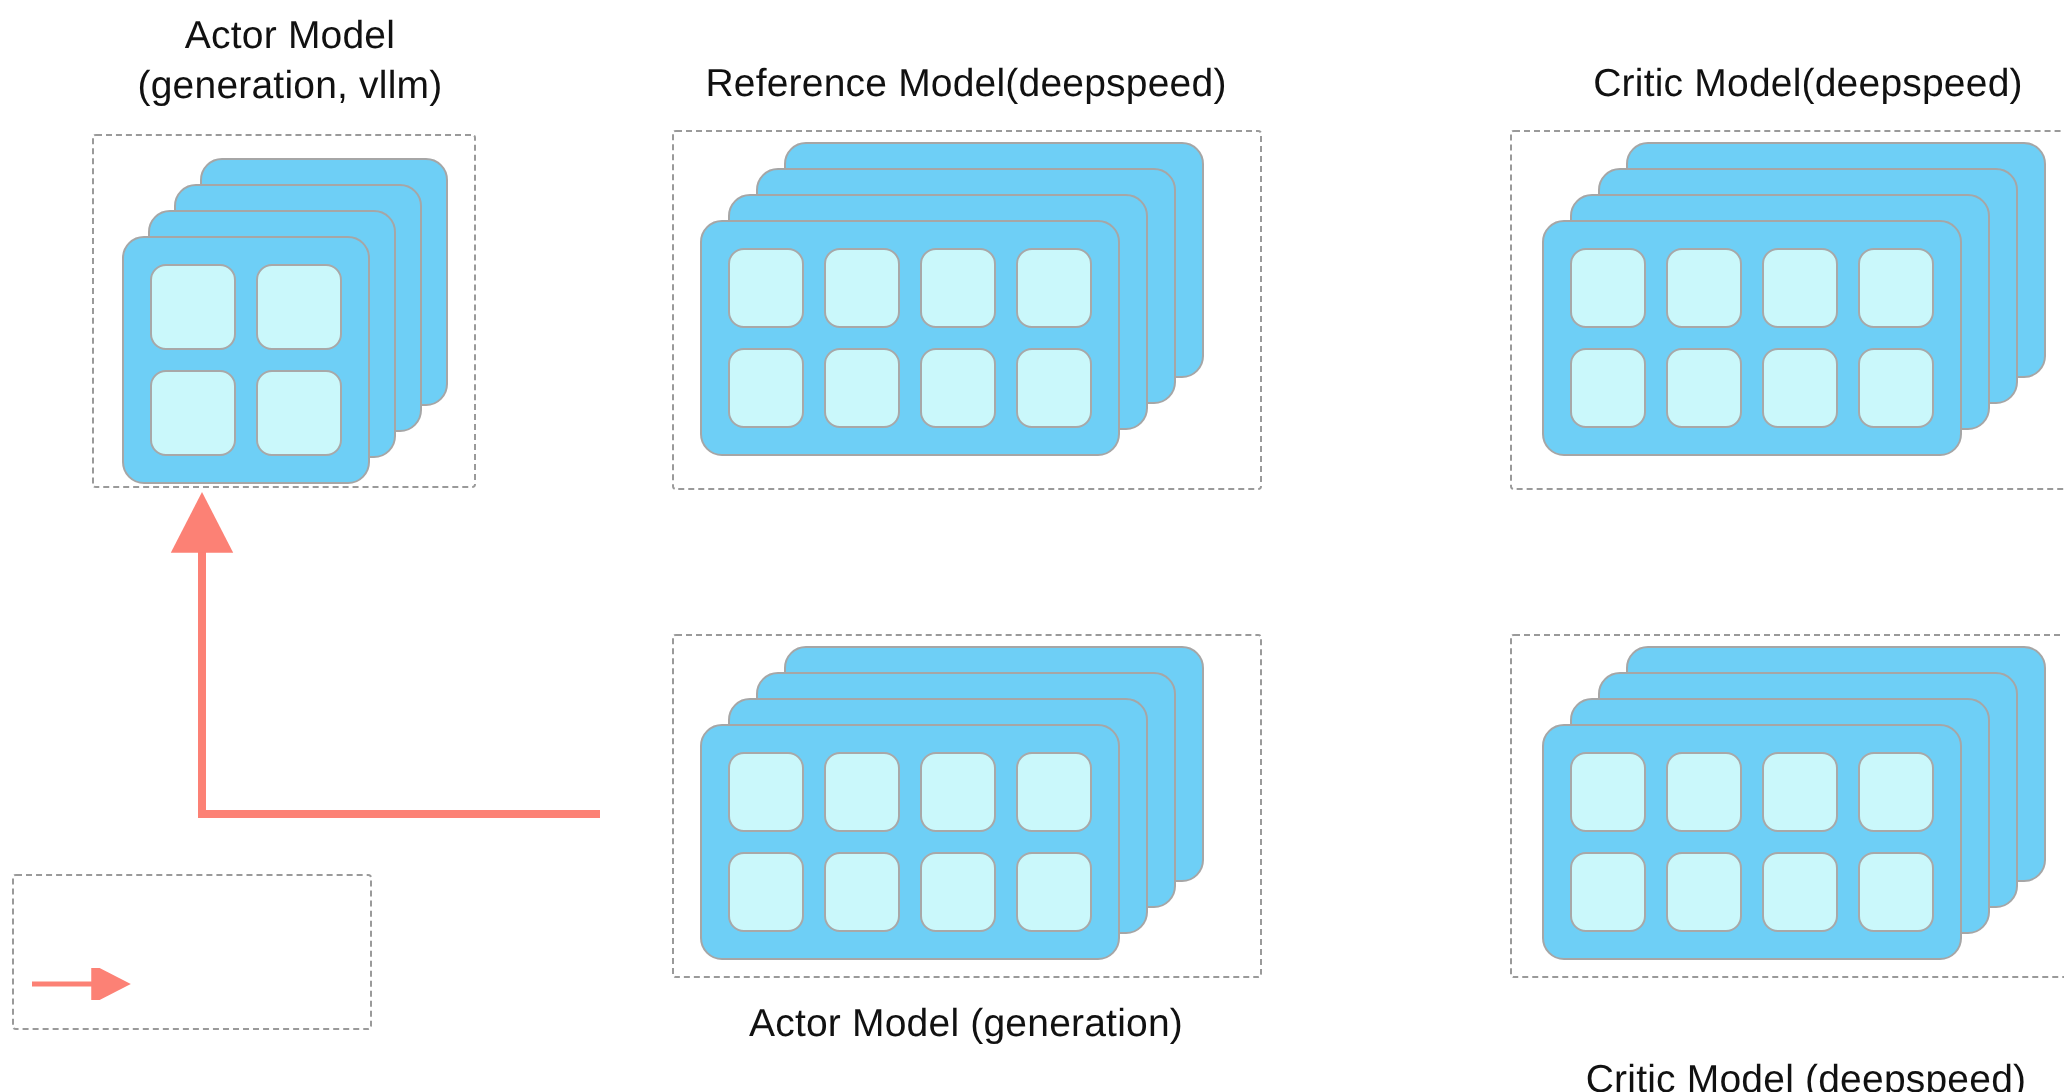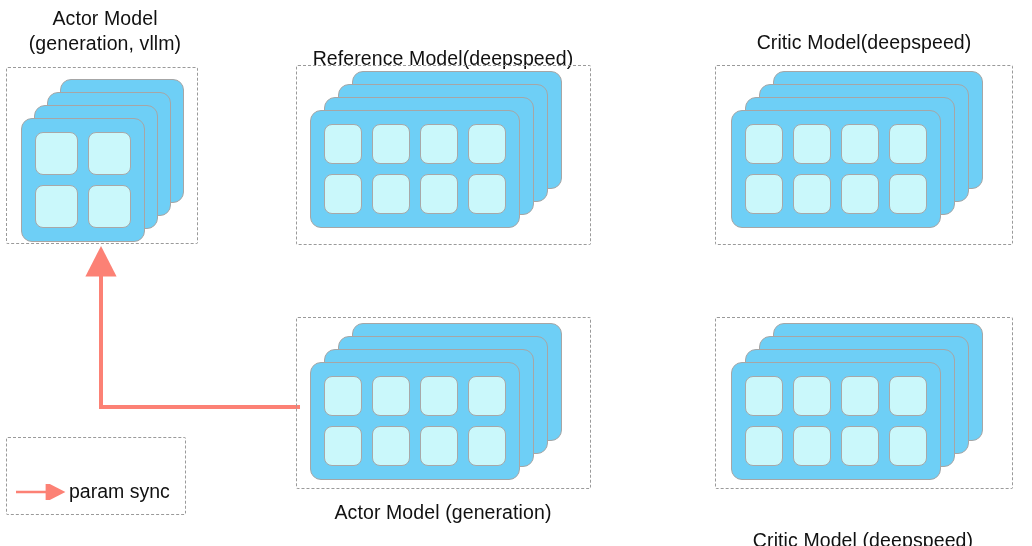--- a/index.html
+++ b/index.html
@@ -4,21 +4,21 @@
 <style>
   html,body{margin:0;padding:0;}
   body{
     width:1032px;height:546px;
     background:#ffffff;
     font-family:"Liberation Sans","DejaVu Sans",sans-serif;
     color:#1a1a1a;
     overflow:hidden;
     position:relative;
   }
-  .canvas{position:absolute;inset:0;}
+  .canvas{position:absolute;inset:0;padding-left:40px;}
 
   
   .group{position:absolute;}
   .dashbox{
     position:absolute;
     border:1.5px dashed #9a9a9a;
     border-radius:2px;
     box-sizing:border-box;
     background:transparent;
   }
@@ -103,21 +103,21 @@
       <div class="card front g2x2" style="left:15px;top:51px;width:124px;height:124px;">
         <div class="cell"></div>
         <div class="cell"></div>
         <div class="cell"></div>
         <div class="cell"></div>
       </div>
     </div>
   </div>
 
   <div class="group">
-    <div class="glabel" style="left:293px;top:46px;width:300px;">Reference Model(deepspeed)</div>
+    <div class="glabel" style="left:293px;top:30px;width:300px;">Reference Model(deepspeed)</div>
 
     <div class="dashbox" style="left:296px;top:65px;width:295px;height:180px;"></div>
 
     <div class="stack" style="left:296px;top:65px;width:295px;height:180px;">
       <div class="card" style="left:56px;top:6px;width:210px;height:118px;"></div>
       <div class="card" style="left:42px;top:19px;width:210px;height:118px;"></div>
       <div class="card" style="left:28px;top:32px;width:210px;height:118px;"></div>
       <div class="card front g4x2" style="left:14px;top:45px;width:210px;height:118px;">
         <div class="cell"></div>
         <div class="cell"></div>
@@ -199,16 +199,15 @@
 
   <div class="legend-box" style="left:6px;top:437px;width:180px;height:78px;">
     <svg class="legend-arrow" style="left:8px;top:46px;width:52px;height:16px;" viewBox="0 0 52 16">
       <defs>
         <marker id="lah" markerWidth="9" markerHeight="9" refX="4.2" refY="4.5" orient="auto" markerUnits="strokeWidth">
           <path d="M0.6,0.6 L8.2,4.5 L0.6,8.4 Z" fill="#fc8175"></path>
         </marker>
       </defs>
       <line x1="1" y1="8" x2="40" y2="8" stroke="#fc8175" stroke-width="2.6" marker-end="url(#lah)"></line>
     </svg>
-    <div class="legend-text" style="left:62px;top:42px;">param sync</div>
   </div>
 
 </div>
 
 </body></html>

